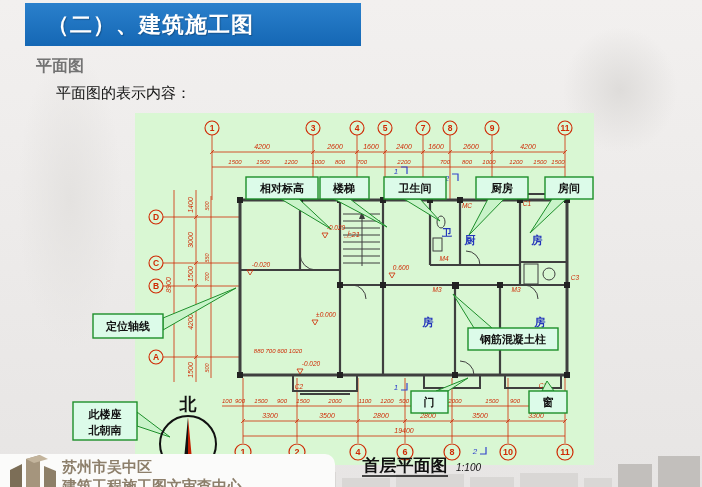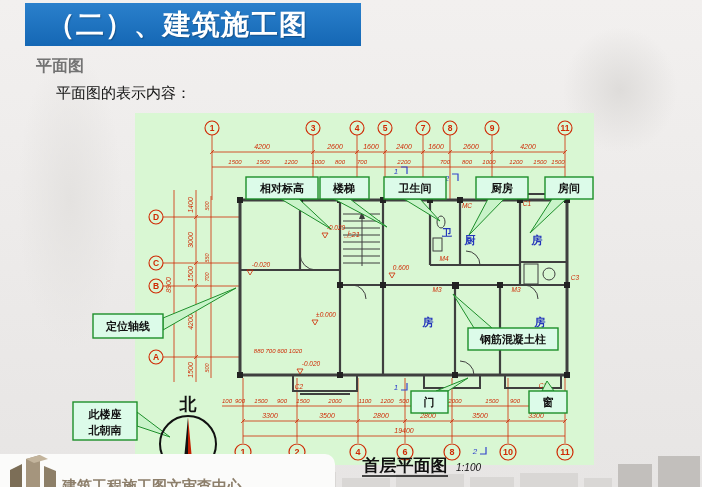--- a/index.html
+++ b/index.html
@@ -10,21 +10,21 @@
       radial-gradient(closest-side at 620px 90px, #dedcda 0%, rgba(222,220,218,0) 70%),
       radial-gradient(closest-side at 70px 200px, #e4e2e0 0%, rgba(228,226,224,0) 75%),
       linear-gradient(180deg,#f2f0ef 0%, #eceae9 55%, #e7e5e4 100%);
   }
   .banner{
     position:absolute;left:25px;top:3px;width:336px;height:43px;
     background:linear-gradient(180deg,#2a80cc 0%, #1567b4 100%);
     display:flex;align-items:center;
   }
   .banner-title{
-    color:#ffffff;font-weight:bold;font-size:28px;letter-spacing:1px;
+    color:#ffffff;font-weight:bold;font-size:22px;letter-spacing:1px;
     padding-left:22px;white-space:nowrap;
     text-shadow:1px 1px 1px rgba(0,0,0,.25);
   }
   .h1{position:absolute;left:36px;top:56px;font-size:16px;font-weight:bold;color:#737373;}
   .h2{position:absolute;left:56px;top:84px;font-size:15px;color:#111;}
   svg text{user-select:none;}
   .footer-band{
     position:absolute;left:0;top:454px;width:335px;height:33px;
     background:#fbfbfa;border-top-right-radius:10px;overflow:hidden;
   }
@@ -398,14 +398,15 @@
   </g>
 </svg>
 
 <div class="footer-band">
   <svg width="58" height="33" viewBox="0 0 58 33" style="position:absolute;left:4px;top:0;">
     <polygon points="6,16 18,10 18,33 6,33" fill="#7c6e57"></polygon>
     <polygon points="22,5 36,1 36,33 22,33" fill="#a5957d"></polygon>
     <polygon points="40,12 52,17 52,33 40,33" fill="#8d7f68"></polygon>
     <polygon points="22,5 36,1 44,5 30,9" fill="#c3b49c"></polygon>
   </svg>
+  <div class="org1">苏州市吴中区</div>
   <div class="org2">建筑工程施工图文审查中心</div>
 </div>
 
 </body></html>

